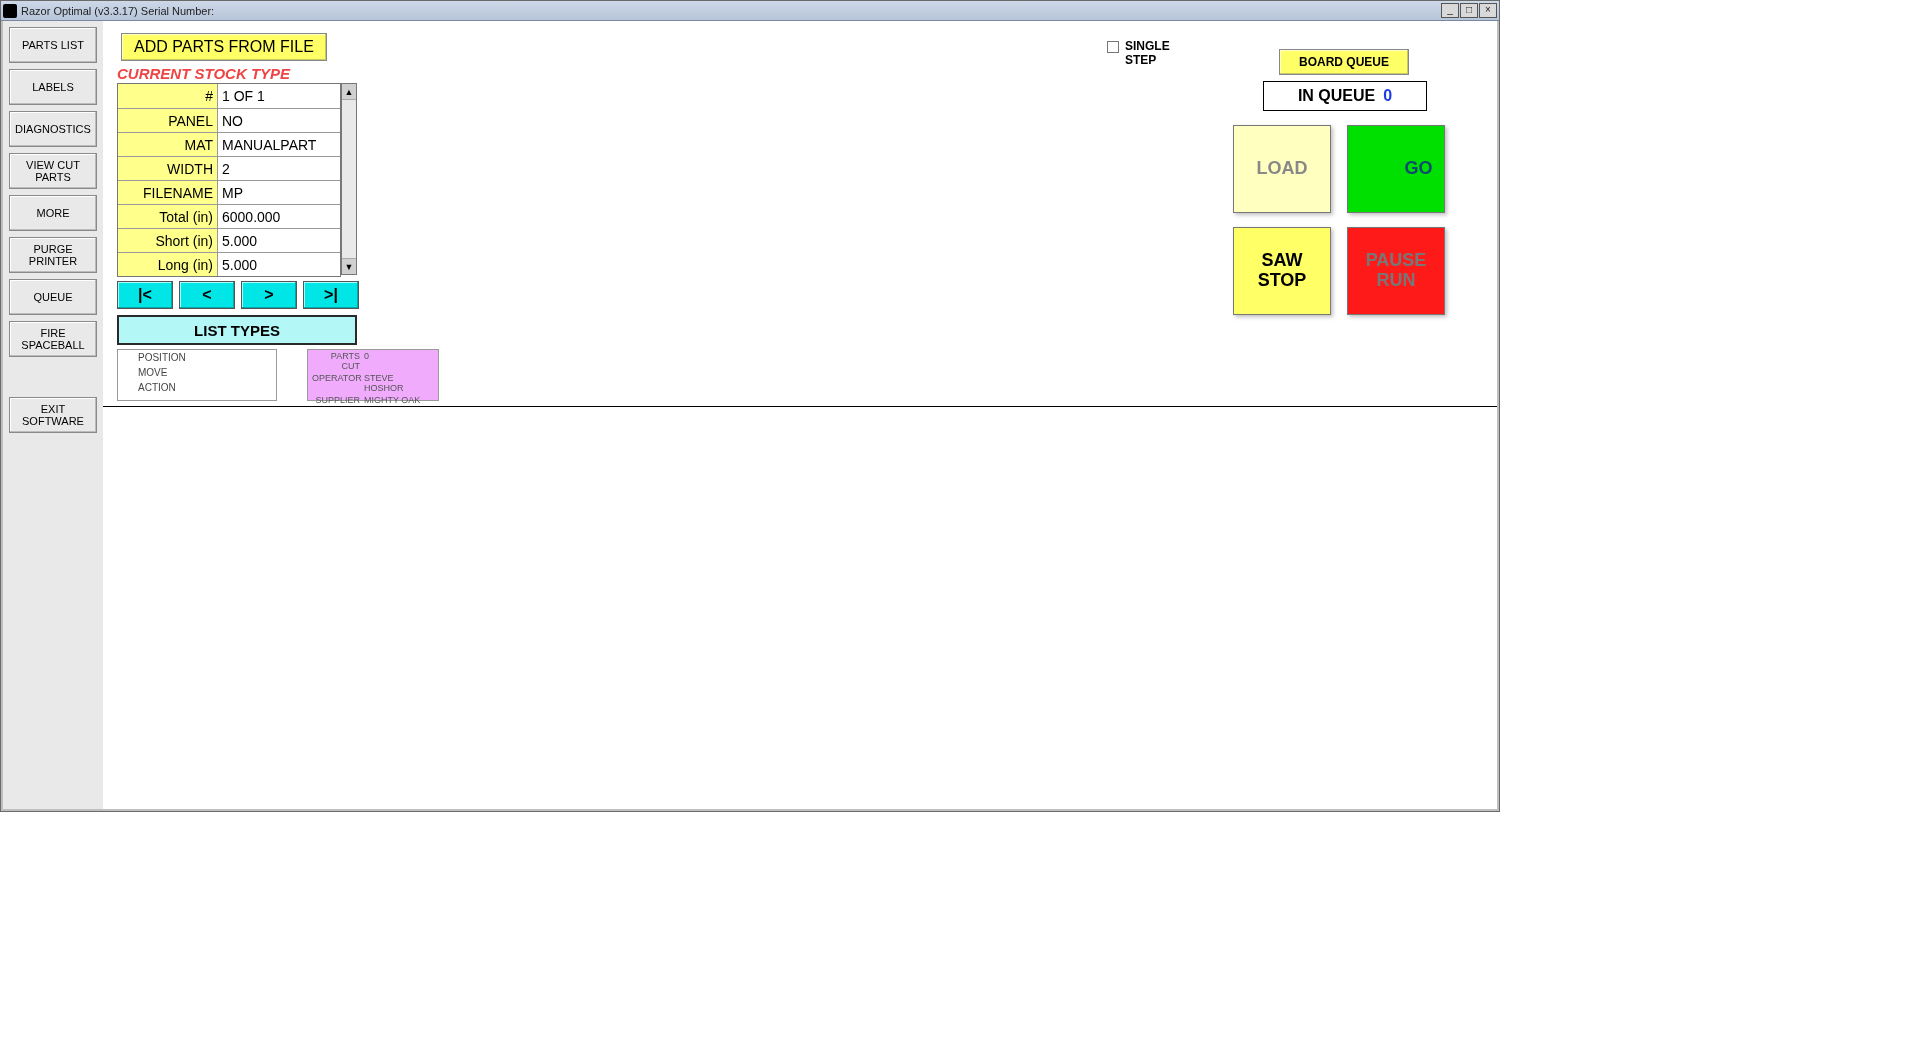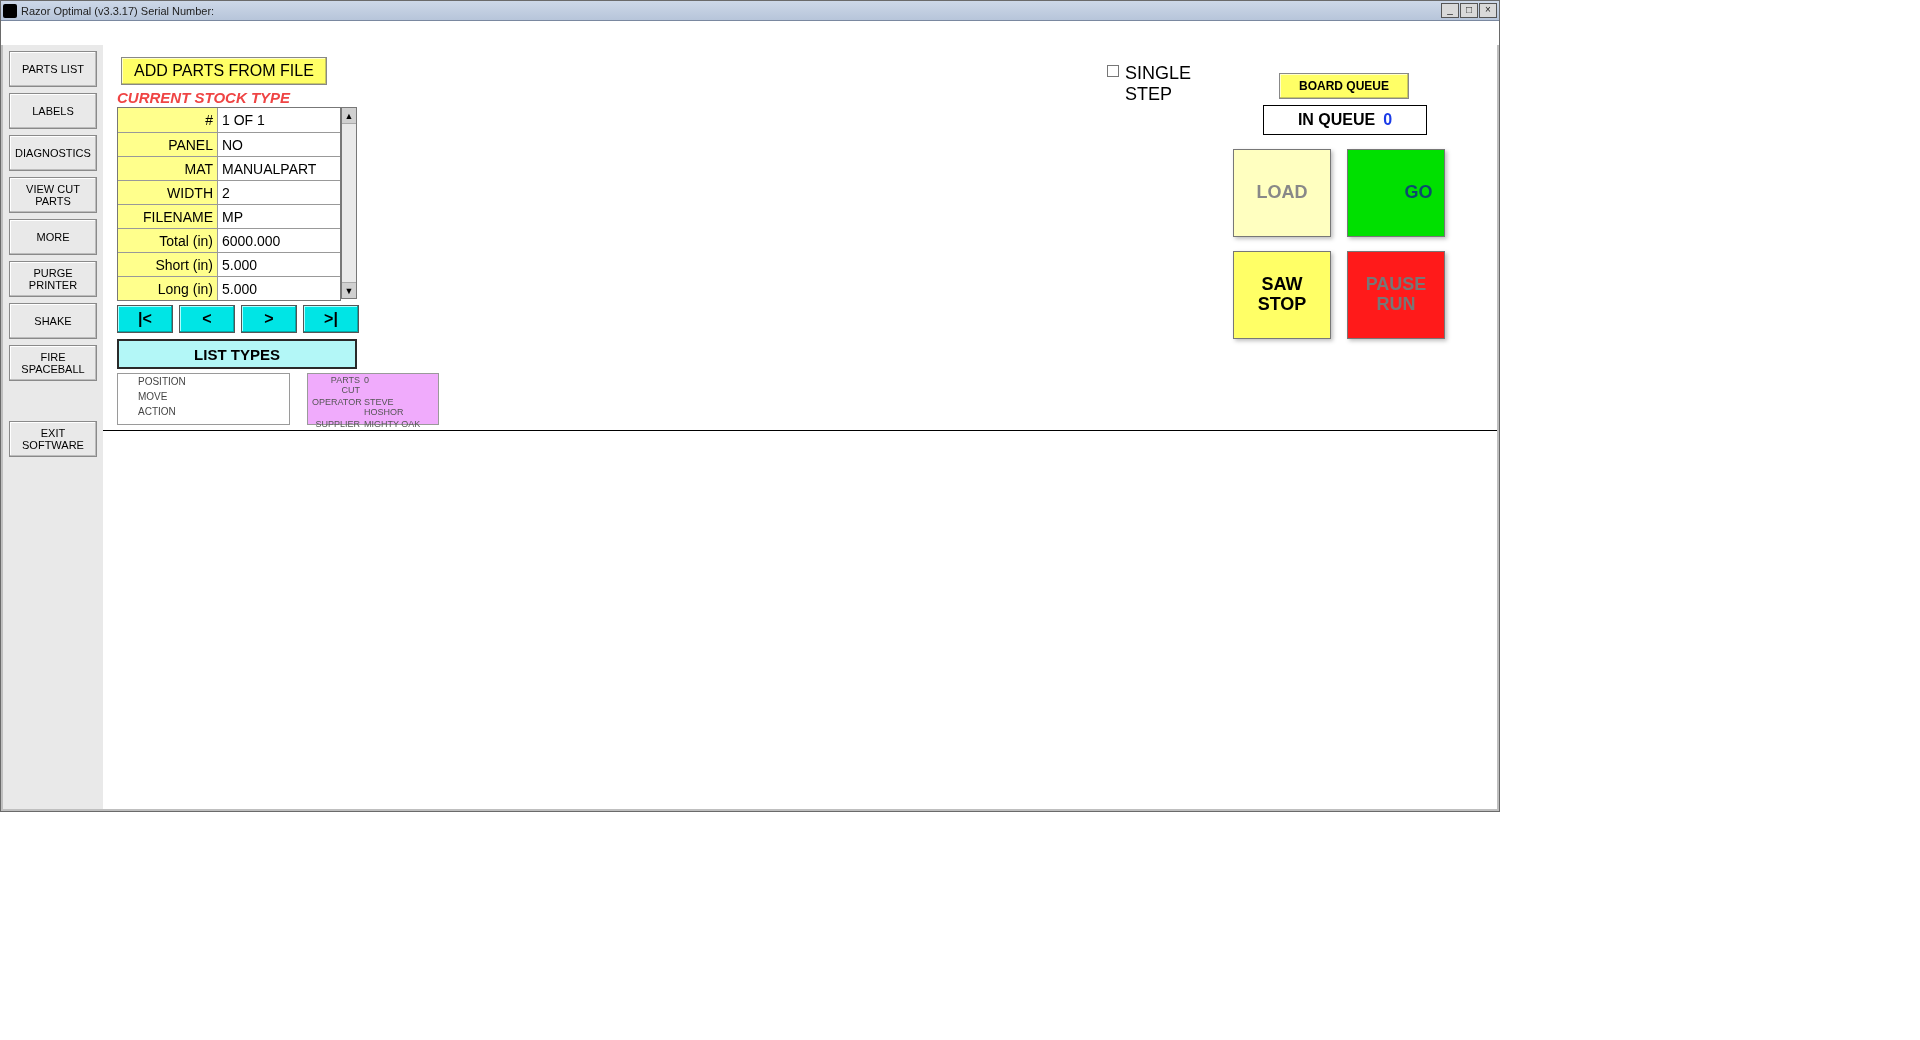--- a/index.html
+++ b/index.html
@@ -53,21 +53,20 @@
   line-height: 12px;
   cursor: pointer;
   font-family: Arial;
 }
 .body-area {
   flex: 1;
   display: flex;
   position: relative;
   border: 2px solid #bfbfbf;
   border-top: none;
-  margin-top: 24px;
 }
 .sidebar {
   width: 100px;
   background: #e9e9e9;
   display: flex;
   flex-direction: column;
   align-items: center;
   padding-top: 6px;
 }
 .side-btn {
@@ -195,21 +194,21 @@
 }
 .status-panel {
   position: absolute;
   left: 14px;
   top: 328px;
   width: 312px;
 }
 .status-left {
   position:absolute;
   left:0;top:0;
-  width: 173px;
+  width: 160px;
   height: 52px;
   border: 1px solid #9a9a9a;
   background:#fff;
 }
 .status-left div{
   font-size:10px;
   color:#444;
   padding: 2px 0 2px 20px;
   text-align:left;
 }
@@ -232,21 +231,22 @@
   height:1px;
   background:#000;
 }
 
 .single-step {
   position:absolute;
   left: 1004px;
   top: 18px;
   display:flex;
   align-items:flex-start;
-  font-size:18px;
+  font-size:12px;
+  font-weight:bold;
 }
 .ss-chk{
   width:12px;height:12px;border:1px solid #777;margin-right:6px;margin-top:2px;background:#fff;cursor:pointer;
 }
 .board-queue-btn{
   position:absolute;
   left:1176px;
   top:28px;
   width:130px;
   height:26px;
@@ -316,21 +316,21 @@
 
     <div class="sidebar">
       <div class="side-btn">PARTS LIST</div>
       <div class="side-btn">LABELS</div>
       <div class="side-btn">DIAGNOSTICS</div>
       <div class="side-btn">VIEW CUT
 PARTS</div>
       <div class="side-btn">MORE</div>
       <div class="side-btn">PURGE
 PRINTER</div>
-      <div class="side-btn">SHAKE</div>
+      <div class="side-btn">QUEUE</div>
       <div class="side-btn">FIRE
 SPACEBALL</div>
       <div class="side-gap"></div>
       <div class="side-btn">EXIT
 SOFTWARE</div>
     </div>
 
     <div class="main">
       <button class="add-parts-btn">ADD PARTS FROM FILE</button>
       <div class="stock-heading">CURRENT STOCK TYPE</div>

